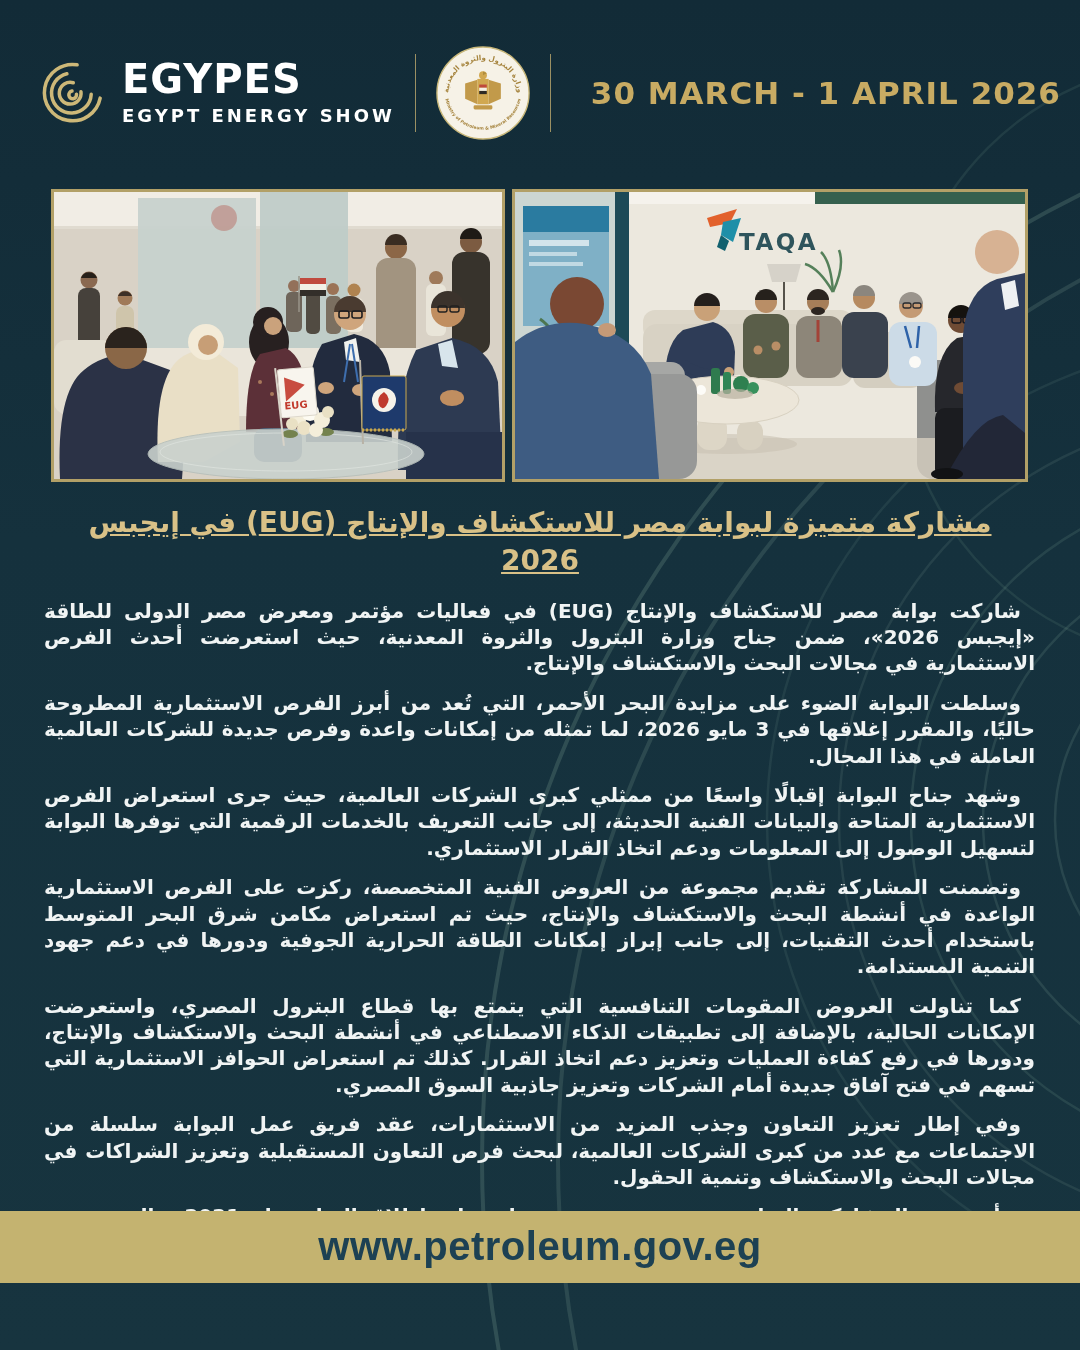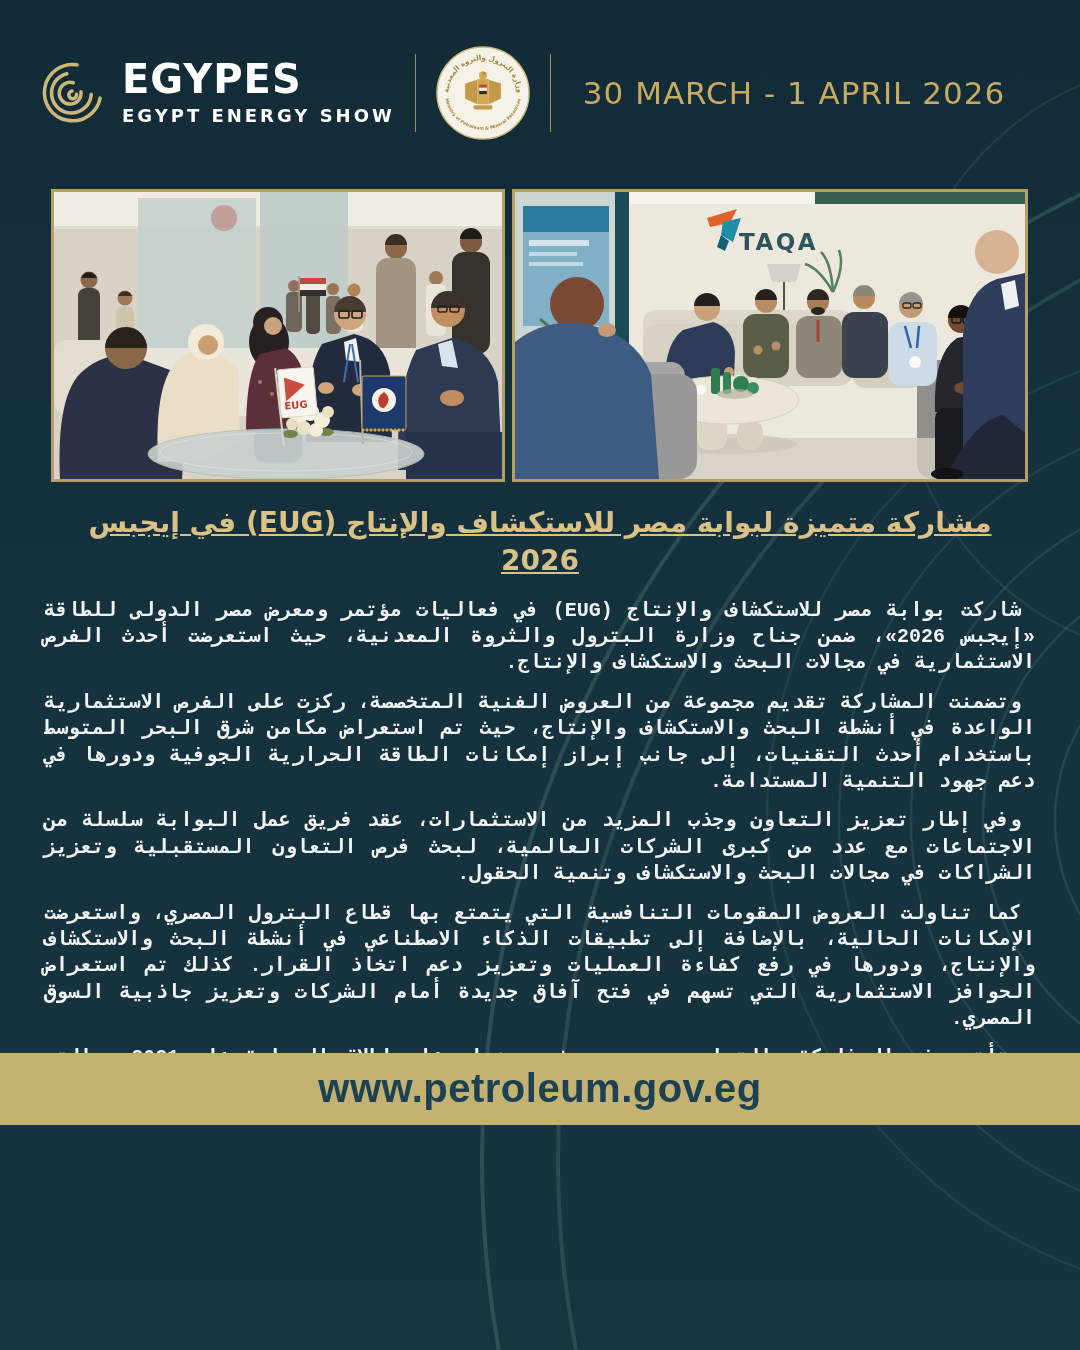--- a/index.html
+++ b/index.html
@@ -11,35 +11,35 @@
 
   
   header{display:flex;align-items:center;padding:45px 6px 0 40px;height:95px;}
   .brand{display:flex;align-items:center;}
   .brand-icon{width:64px;height:64px;}
   .brand-text{margin-left:18px;}
   .brand-name{color:#ffffff;font-weight:bold;font-size:40px;letter-spacing:1px;line-height:1;}
   .brand-tagline{color:#ffffff;font-weight:bold;font-size:18px;letter-spacing:3px;margin-top:6px;}
   .vsep{width:1px;height:78px;background:rgba(190,170,110,0.8);margin:0 20px;}
   .emblem{width:94px;height:94px;}
-  .date{color:#c8ab63;font-weight:normal;font-size:31px;letter-spacing:1px;margin-left:12px;white-space:nowrap;}
+  .date{color:#c8ab63;font-weight:bold;font-size:31px;letter-spacing:1px;margin-left:20px;white-space:nowrap;}
 
   
   .photos{display:flex;gap:7px;padding:0 52px 0 51px;margin-top:49px;}
   .photo-frame{border:3px solid #b2a067;box-sizing:border-box;height:293px;background:#0d2531;}
   .photo-frame.p1{width:454px;}
   .photo-frame.p2{width:516px;}
   .photo-frame svg{display:block;width:100%;height:100%;}
 
   
   .headline{direction:rtl;text-align:center;color:#d9c187;font-weight:bold;
             font-size:28px;line-height:1.35;margin:22px 60px 0;text-decoration:underline;}
   article{direction:rtl;margin:18px 45px 0 44px;color:#f0f4f4;font-weight:bold;
           font-size:20px;line-height:1.32;text-align:justify;}
-  article p{margin:0 0 13px 0;text-indent:14px;font-family:Liberation Mono, monospace;}
+  article p{margin:0 0 13px 0;text-indent:14px;}
 
   
   footer{position:absolute;left:0;bottom:0;width:1080px;height:72px;background:#c4b370;
          display:flex;align-items:center;justify-content:center;z-index:2;}
   .url{color:#1d4153;font-weight:bold;font-size:40px;letter-spacing:0.5px;
        font-family:"Liberation Sans","DejaVu Sans",sans-serif;}
 </style>
 </head>
 <body>
 
@@ -325,23 +325,25 @@
             <ellipse cx="92" cy="138" rx="9" ry="7" fill="#c59a77"></ellipse>
           </g>
         </svg>
       </figure>
     </div>
 
     <h1 class="headline">مشاركة متميزة لبوابة مصر للاستكشاف والإنتاج (EUG) في إيجبس 2026</h1>
 
     <article>
       <p>شاركت بوابة مصر للاستكشاف والإنتاج (EUG) في فعاليات مؤتمر ومعرض مصر الدولى للطاقة «إيجبس 2026»، ضمن جناح وزارة البترول والثروة المعدنية، حيث استعرضت أحدث الفرص الاستثمارية في مجالات البحث والاستكشاف والإنتاج.</p>
+      <p>وسلطت البوابة الضوء على مزايدة البحر الأحمر، التي تُعد من أبرز الفرص الاستثمارية المطروحة حاليًا، والمقرر إغلاقها في 3 مايو 2026، لما تمثله من إمكانات واعدة وفرص جديدة للشركات العالمية العاملة في هذا المجال.</p>
+      <p>وشهد جناح البوابة إقبالًا واسعًا من ممثلي كبرى الشركات العالمية، حيث جرى استعراض الفرص الاستثمارية المتاحة والبيانات الفنية الحديثة، إلى جانب التعريف بالخدمات الرقمية التي توفرها البوابة لتسهيل الوصول إلى المعلومات ودعم اتخاذ القرار الاستثماري.</p>
       <p>وتضمنت المشاركة تقديم مجموعة من العروض الفنية المتخصصة، ركزت على الفرص الاستثمارية الواعدة في أنشطة البحث والاستكشاف والإنتاج، حيث تم استعراض مكامن شرق البحر المتوسط باستخدام أحدث التقنيات، إلى جانب إبراز إمكانات الطاقة الحرارية الجوفية ودورها في دعم جهود التنمية المستدامة.</p>
+      <p>كما تناولت العروض المقومات التنافسية التي يتمتع بها قطاع البترول المصري، واستعرضت الإمكانات الحالية، بالإضافة إلى تطبيقات الذكاء الاصطناعي في أنشطة البحث والاستكشاف والإنتاج، ودورها في رفع كفاءة العمليات وتعزيز دعم اتخاذ القرار. كذلك تم استعراض الحوافز الاستثمارية التي تسهم في فتح آفاق جديدة أمام الشركات وتعزيز جاذبية السوق المصري.</p>
       <p>وفي إطار تعزيز التعاون وجذب المزيد من الاستثمارات، عقد فريق عمل البوابة سلسلة من الاجتماعات مع عدد من كبرى الشركات العالمية، لبحث فرص التعاون المستقبلية وتعزيز الشراكات في مجالات البحث والاستكشاف وتنمية الحقول.</p>
-      <p>كما تناولت العروض المقومات التنافسية التي يتمتع بها قطاع البترول المصري، واستعرضت الإمكانات الحالية، بالإضافة إلى تطبيقات الذكاء الاصطناعي في أنشطة البحث والاستكشاف والإنتاج، ودورها في رفع كفاءة العمليات وتعزيز دعم اتخاذ القرار. كذلك تم استعراض الحوافز الاستثمارية التي تسهم في فتح آفاق جديدة أمام الشركات وتعزيز جاذبية السوق المصري.</p>
       <p>وتأتي هذه المشاركة بالتزامن مع مرور خمس سنوات على إطلاق البوابة عام 2021، والتي نجحت خلالها في جذب استثمارات عالمية لأكثر من 51 منطقة استكشافية، بحد أدنى يُقدَّر بنحو 1.2 مليار دولار، بما يعكس الثقة المتزايدة في قطاع البترول والغاز المصري.</p>
     </article>
 
     <footer>
       <div class="url">www.petroleum.gov.eg</div>
     </footer>
 
   </div>
 </div>
 

